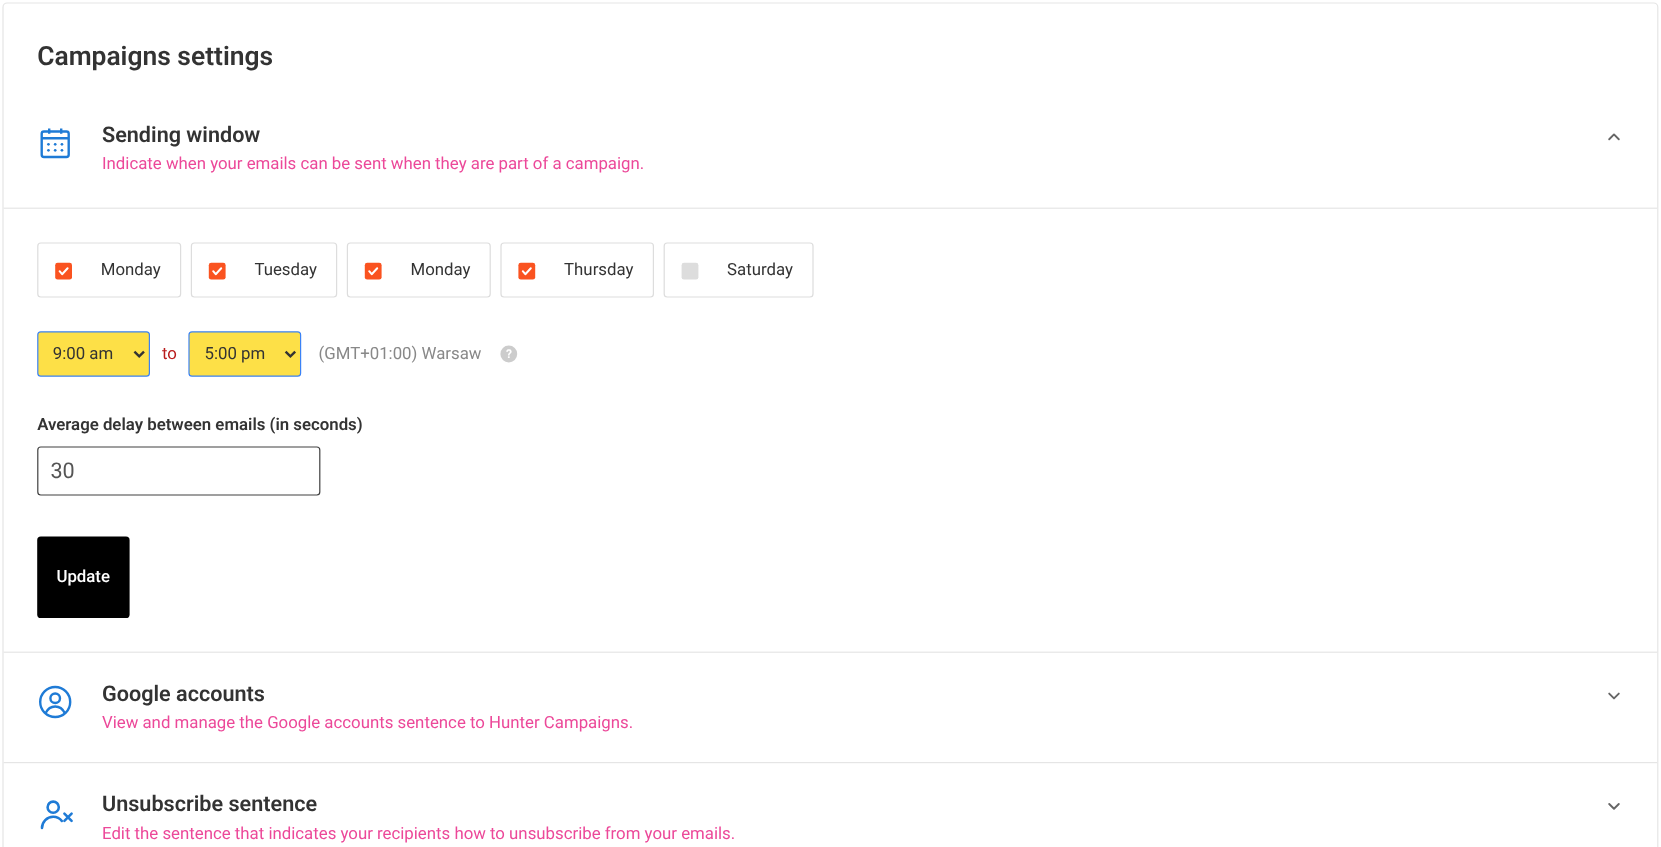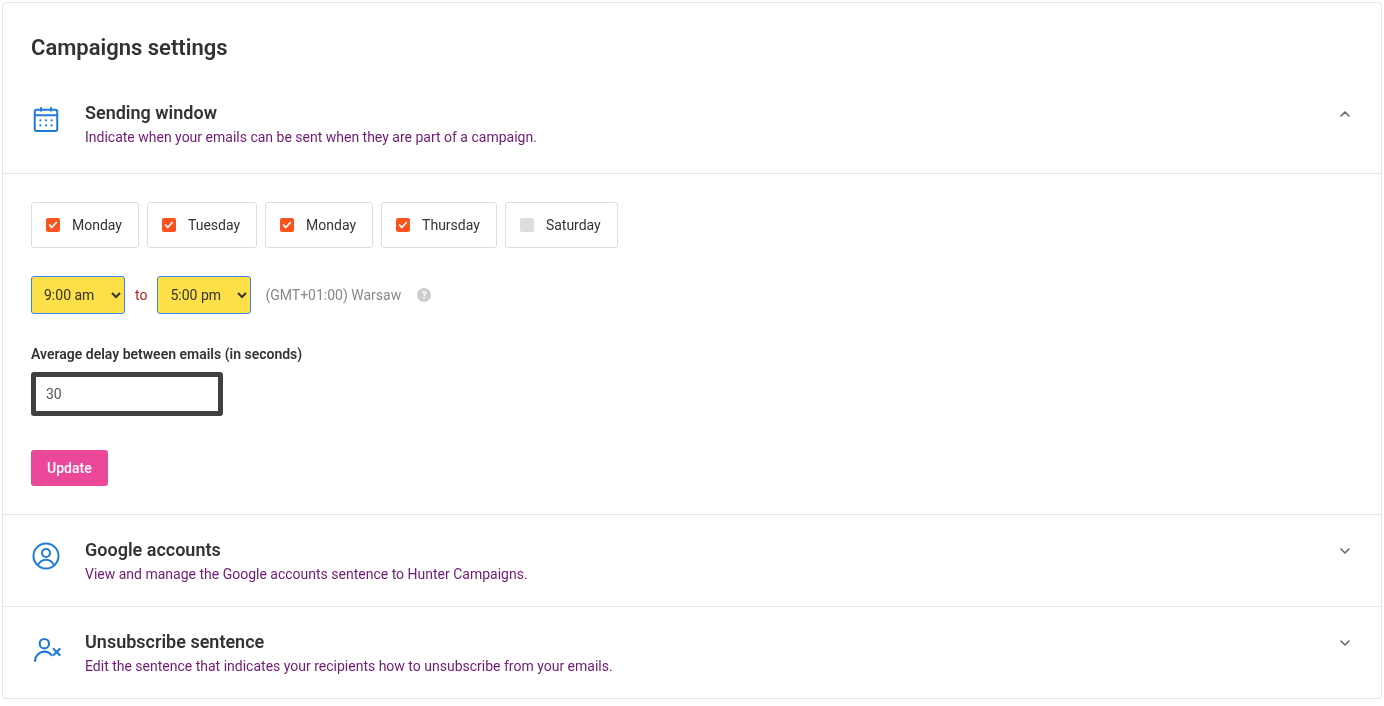--- a/index.html
+++ b/index.html
@@ -42,21 +42,21 @@
   }
   .section-texts { flex: 1; }
   .section-title {
     font-size: 18px;
     font-weight: 600;
     color: #333;
     margin-bottom: 6px;
   }
   .section-desc {
     font-size: 14px;
-    color: #701a75;
+    color: #ec4899;
   }
   .chevron {
     color: #666;
     display: flex;
     align-items: center;
     padding-top: 4px;
   }
   .section-body {
     border-top: 1px solid #e5e5e5;
     padding: 28px 28px 28px 28px;
@@ -65,22 +65,22 @@
     display: flex;
     gap: 8px;
     flex-wrap: wrap;
     margin-bottom: 28px;
   }
   .day-box {
     border: 1px solid #ddd;
     border-radius: 3px;
     padding: 14px 16px 14px 14px;
     display: flex;
-    align-items: center;
-    gap: 12px;
+    align-items: flex-end;
+    gap: 24px;
     cursor: pointer;
     background: #fff;
   }
   .checkbox {
     width: 14px;
     height: 14px;
     border-radius: 2px;
     display: flex;
     align-items: center;
     justify-content: center;
@@ -112,35 +112,35 @@
   }
   .to-word { color: #b91c1c; }
   .tz-text { color: #888; margin-left: 4px; display:flex; align-items:center; gap:16px;}
   .help-circle {
     width: 14px; height: 14px; border-radius: 50%;
     background: #ccc; color: #fff; font-size: 10px; font-weight: bold;
     display:inline-flex; align-items:center; justify-content:center;
   }
   .delay-label { font-weight: 600; color: #333; margin-bottom: 10px; font-size:14px;}
   .delay-input {
-    border: 5px solid #404040;
+    border: 1px solid #404040;
     border-radius: 3px;
     padding: 9px 10px;
-    width: 192px;
-    font-size: 14px;
+    width: 236px;
+    font-size: 18px;
     color: #555;
     font-family: inherit;
   }
   .update-btn {
     margin-top: 34px;
-    background: #ec4899;
+    background: #000000;
     color: #fff;
     border: none;
     border-radius: 3px;
-    padding: 10px 16px;
+    padding: 26px 16px;
     font-size: 14px;
     font-weight: 500;
     cursor: pointer;
     font-family: inherit;
   }
 </style>
 </head>
 <body>
 
 <div class="card">

